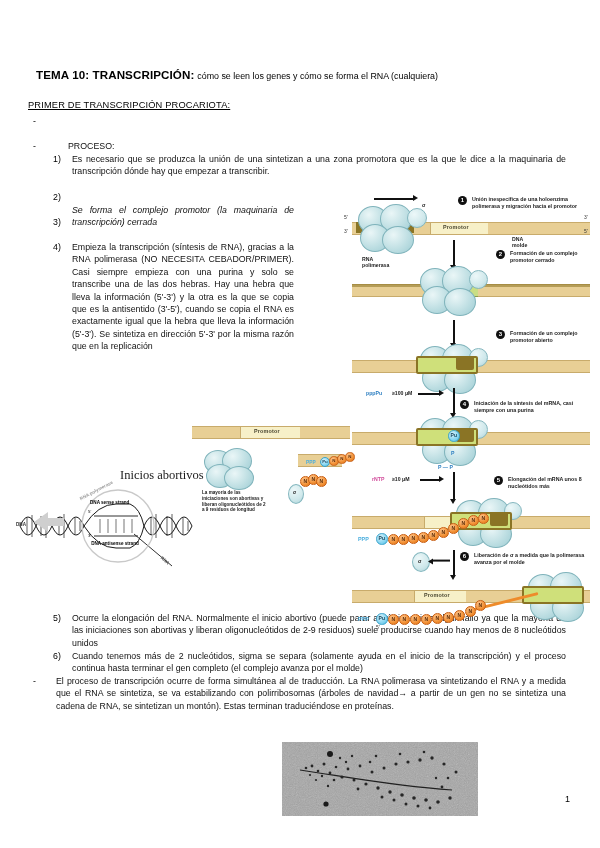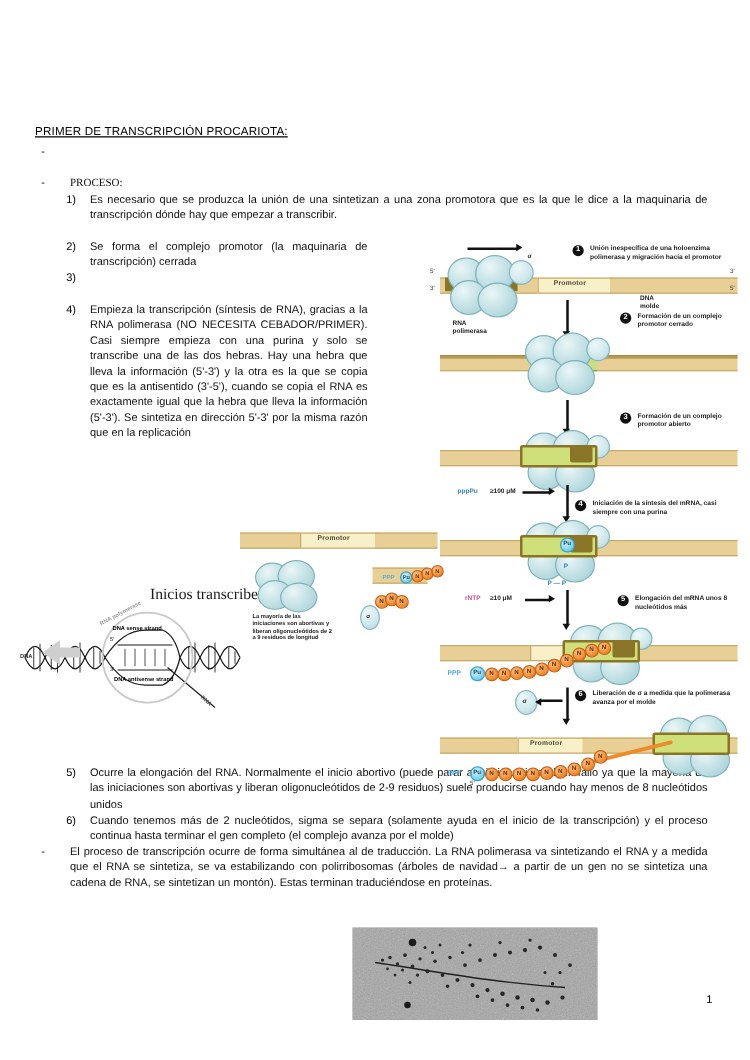--- a/index.html
+++ b/index.html
@@ -62,27 +62,27 @@
     line-height: 12.4px;
   }
   .num {
     position: absolute;
     font-size: 8.8px;
     line-height: 12.4px;
   }
 
   .b1 { left: 56px; top: 115px; width: 510px; }
   .d1 { left: 33px; top: 115px; }
-  .b2 { left: 56px; top: 140px; width: 200px; font-family: Liberation Serif, serif; }
+  .b2 { left: 68px; top: 140px; width: 200px; }
   .d2 { left: 33px; top: 140px; }
 
   .n1 { left: 53px; top: 153px; }
   .t1 { left: 72px; top: 153px; width: 494px; }
   .n2 { left: 53px; top: 191px; }
-  .t2 { left: 72px; top: 191px; width: 222px; }
+  .t2 { left: 72px; top: 204px; width: 222px; font-style: italic; }
   .n3 { left: 53px; top: 216px; }
   .t3 { left: 72px; top: 216px; width: 222px; }
   .n4 { left: 53px; top: 241px; }
   .t4 { left: 72px; top: 241px; width: 222px; }
 
   .n5 { left: 53px; top: 612px; }
   .t5 { left: 72px; top: 612px; width: 494px; }
   .n6 { left: 53px; top: 650px; }
   .t6 { left: 72px; top: 650px; width: 494px; }
   .d3 { left: 33px; top: 675px; }
@@ -293,20 +293,24 @@
     background: #9d9d9d;
     overflow: hidden;
   }
   .micro svg { display: block; }
 </style>
 </head>
 <body>
 
 <div class="page">
 
+  <div class="title-line">
+    <span class="title-strong">TEMA 10: TRANSCRIPCIÓN:</span>
+    <span class="title-rest">cómo se leen los genes y cómo se forma el RNA (cualquiera)</span>
+  </div>
 
   <div class="section-head">PRIMER DE TRANSCRIPCIÓN PROCARIOTA:</div>
 
   <div class="dash d1">-</div>
 
   <div class="dash d2">-</div>
   <div class="txt b2">PROCESO:</div>
 
   <div class="num n1">1)</div>
   <div class="txt t1">Es necesario que se produzca la unión de una sintetizan a una zona promotora que es la que le dice a la maquinaria de transcripción dónde hay que empezar a transcribir.</div>
@@ -509,21 +513,21 @@
 
     <div class="ppp" style="left:114px; top:34px; font-size:4.8px;">PPP</div>
     <div class="pu" style="left:128px; top:31px; width:8px; height:8px; line-height:8px; font-size:4.4px;">Pu</div>
     <div class="nuc" style="left:137px; top:30px; width:7.5px; height:7.5px; line-height:7.5px; font-size:4.4px;">N</div>
     <div class="nuc" style="left:145px; top:28px; width:7.5px; height:7.5px; line-height:7.5px; font-size:4.4px;">N</div>
     <div class="nuc" style="left:153px; top:26px; width:7.5px; height:7.5px; line-height:7.5px; font-size:4.4px;">N</div>
 
     <div class="abortive-txt" style="left:10px; top:64px;">La mayoría de las iniciaciones son abortivas y liberan oligonucleótidos de 2 a 9 residuos de longitud</div>
   </div>
 
-  <div class="helix-title">Inicios transcribe</div>
+  <div class="helix-title">Inicios abortivos</div>
 
   <div class="helix">
     <svg width="176" height="96" viewBox="0 0 176 96">
       <g stroke="#1a1a1a" fill="none" stroke-width="1">
 
         <path d="M2,48 Q10,30 18,48 Q26,66 34,48 Q42,30 50,48 Q58,66 66,48"></path>
         <path d="M2,48 Q10,66 18,48 Q26,30 34,48 Q42,66 50,48 Q58,30 66,48"></path>
 
         <path d="M126,48 Q134,30 142,48 Q150,66 158,48 Q166,30 174,48"></path>
         <path d="M126,48 Q134,66 142,48 Q150,30 158,48 Q166,66 174,48"></path>

